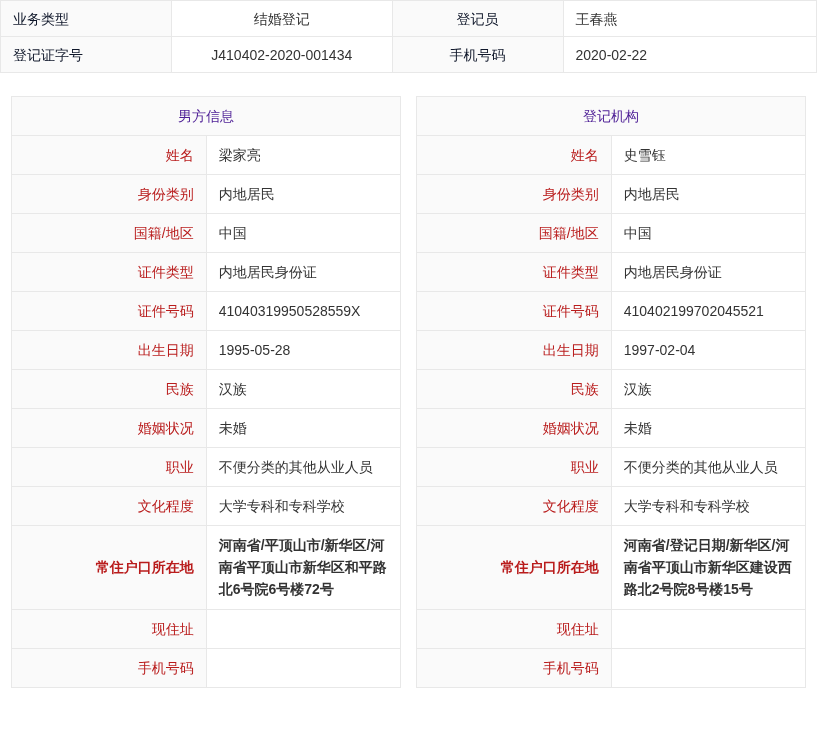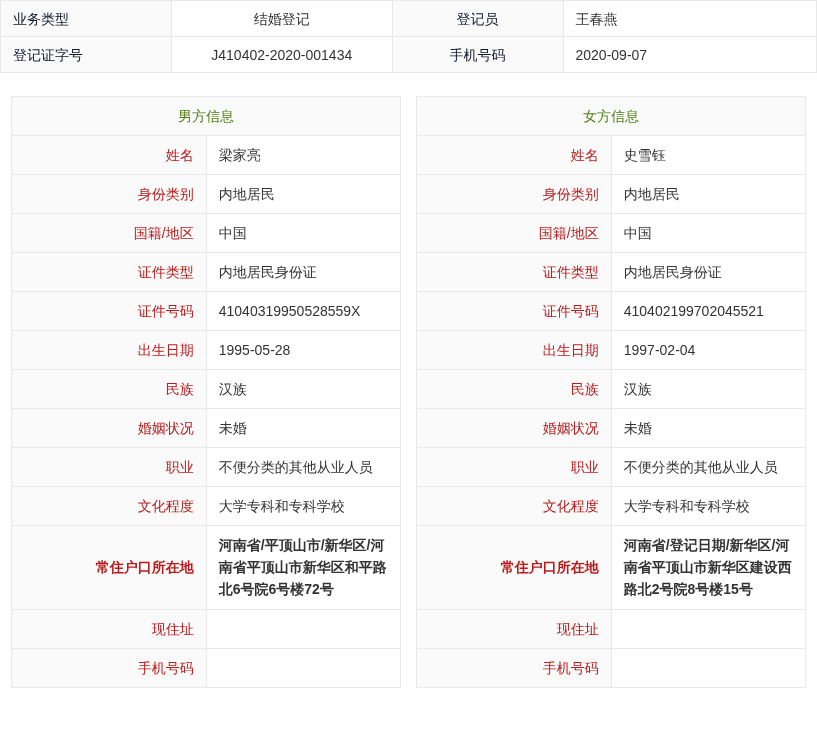--- a/index.html
+++ b/index.html
@@ -80,21 +80,21 @@
     border-bottom: 1px solid #e8e8e8;
     padding: 8px 12px;
     box-sizing: border-box;
     font-size: 14px;
     line-height: 22px;
     vertical-align: middle;
   }
   .person .hdr {
     background: #fafafa;
     text-align: center;
-    color: #4d7c0f;
+    color: #4c1d95;
     height: 38px;
     padding: 6px 12px;
   }
   .person .k {
     width: 152px;
     background: #fafafa;
     text-align: right;
     color: #b91c1c;
   }
   .person .v {
@@ -127,21 +127,21 @@
       <tr>
         <td class="lbl c1">业务类型</td>
         <td class="val c2">结婚登记</td>
         <td class="lbl c3">登记员</td>
         <td class="val c4">王春燕</td>
       </tr>
       <tr>
         <td class="lbl c1">登记证字号</td>
         <td class="val c2">J410402-2020-001434</td>
         <td class="lbl c3">手机号码</td>
-        <td class="val c4">2020-09-07</td>
+        <td class="val c4">2020-02-22</td>
       </tr>
     </tbody>
   </table>
 
   <div class="pair">
 
     <div class="person">
       <table>
         <tbody>
           <tr>
@@ -200,21 +200,21 @@
             <td class="v empty"></td>
           </tr>
         </tbody>
       </table>
     </div>
 
     <div class="person">
       <table>
         <tbody>
           <tr>
-            <td class="hdr" colspan="2">女方信息</td>
+            <td class="hdr" colspan="2">登记机构</td>
           </tr>
           <tr class="row-std">
             <td class="k">姓名</td>
             <td class="v">史雪钰</td>
           </tr>
           <tr class="row-std">
             <td class="k">身份类别</td>
             <td class="v">内地居民</td>
           </tr>
           <tr class="row-std">

